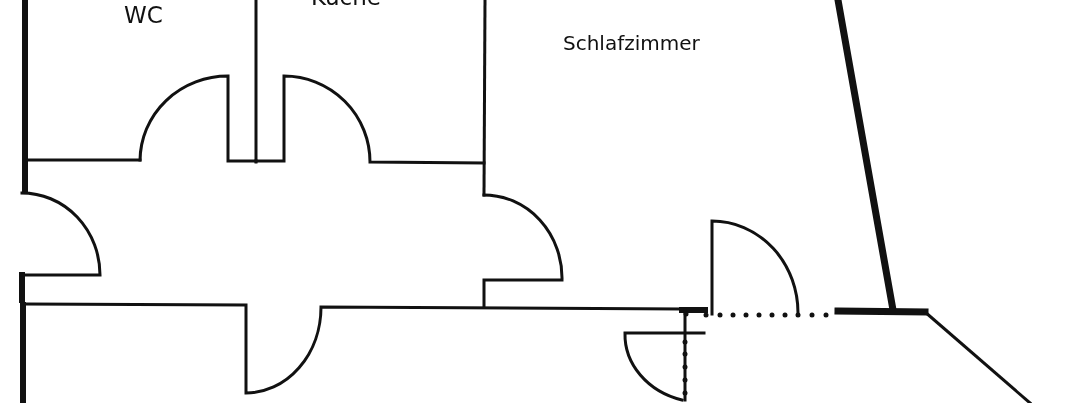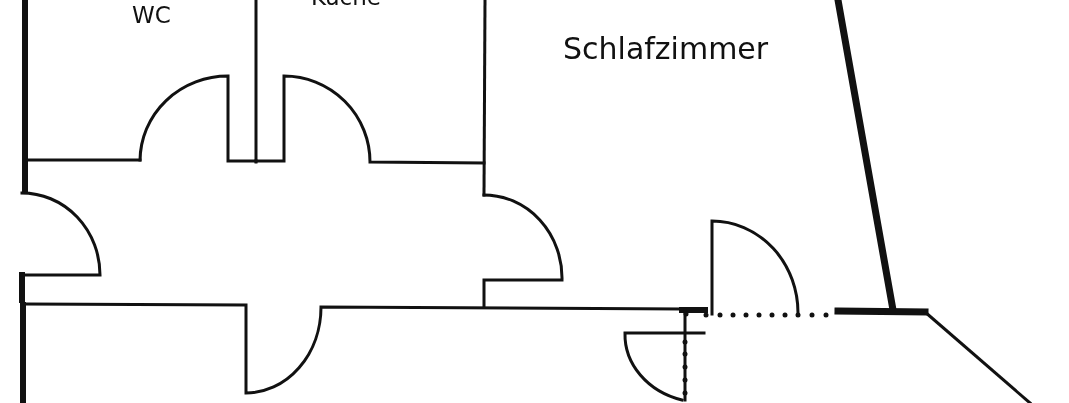--- a/index.html
+++ b/index.html
@@ -59,16 +59,16 @@
     </g>
     <g fill="#111111">
       <circle cx="685" cy="342" r="2.5"></circle>
         <circle cx="685" cy="354" r="2.5"></circle>
         <circle cx="685" cy="367" r="2.5"></circle>
       <circle cx="685" cy="380" r="2.5"></circle>
         <circle cx="685" cy="393" r="2.5"></circle>
     </g>
   </svg>
 
-  <div class="label" style="left:124px; top:2px;margin-left:8px;">WC</div>
+  <div class="label" style="left:124px; top:2px;">WC</div>
   <div class="label" style="left:311px; top:-16px;">Küche</div>
-  <div class="label" style="left:563px; top:31px; font-size:30px;">Schlafzimmer</div>
+  <div class="label" style="left:563px; top:31px; font-size:20px;">Schlafzimmer</div>
 </div>
 
 </body></html>

